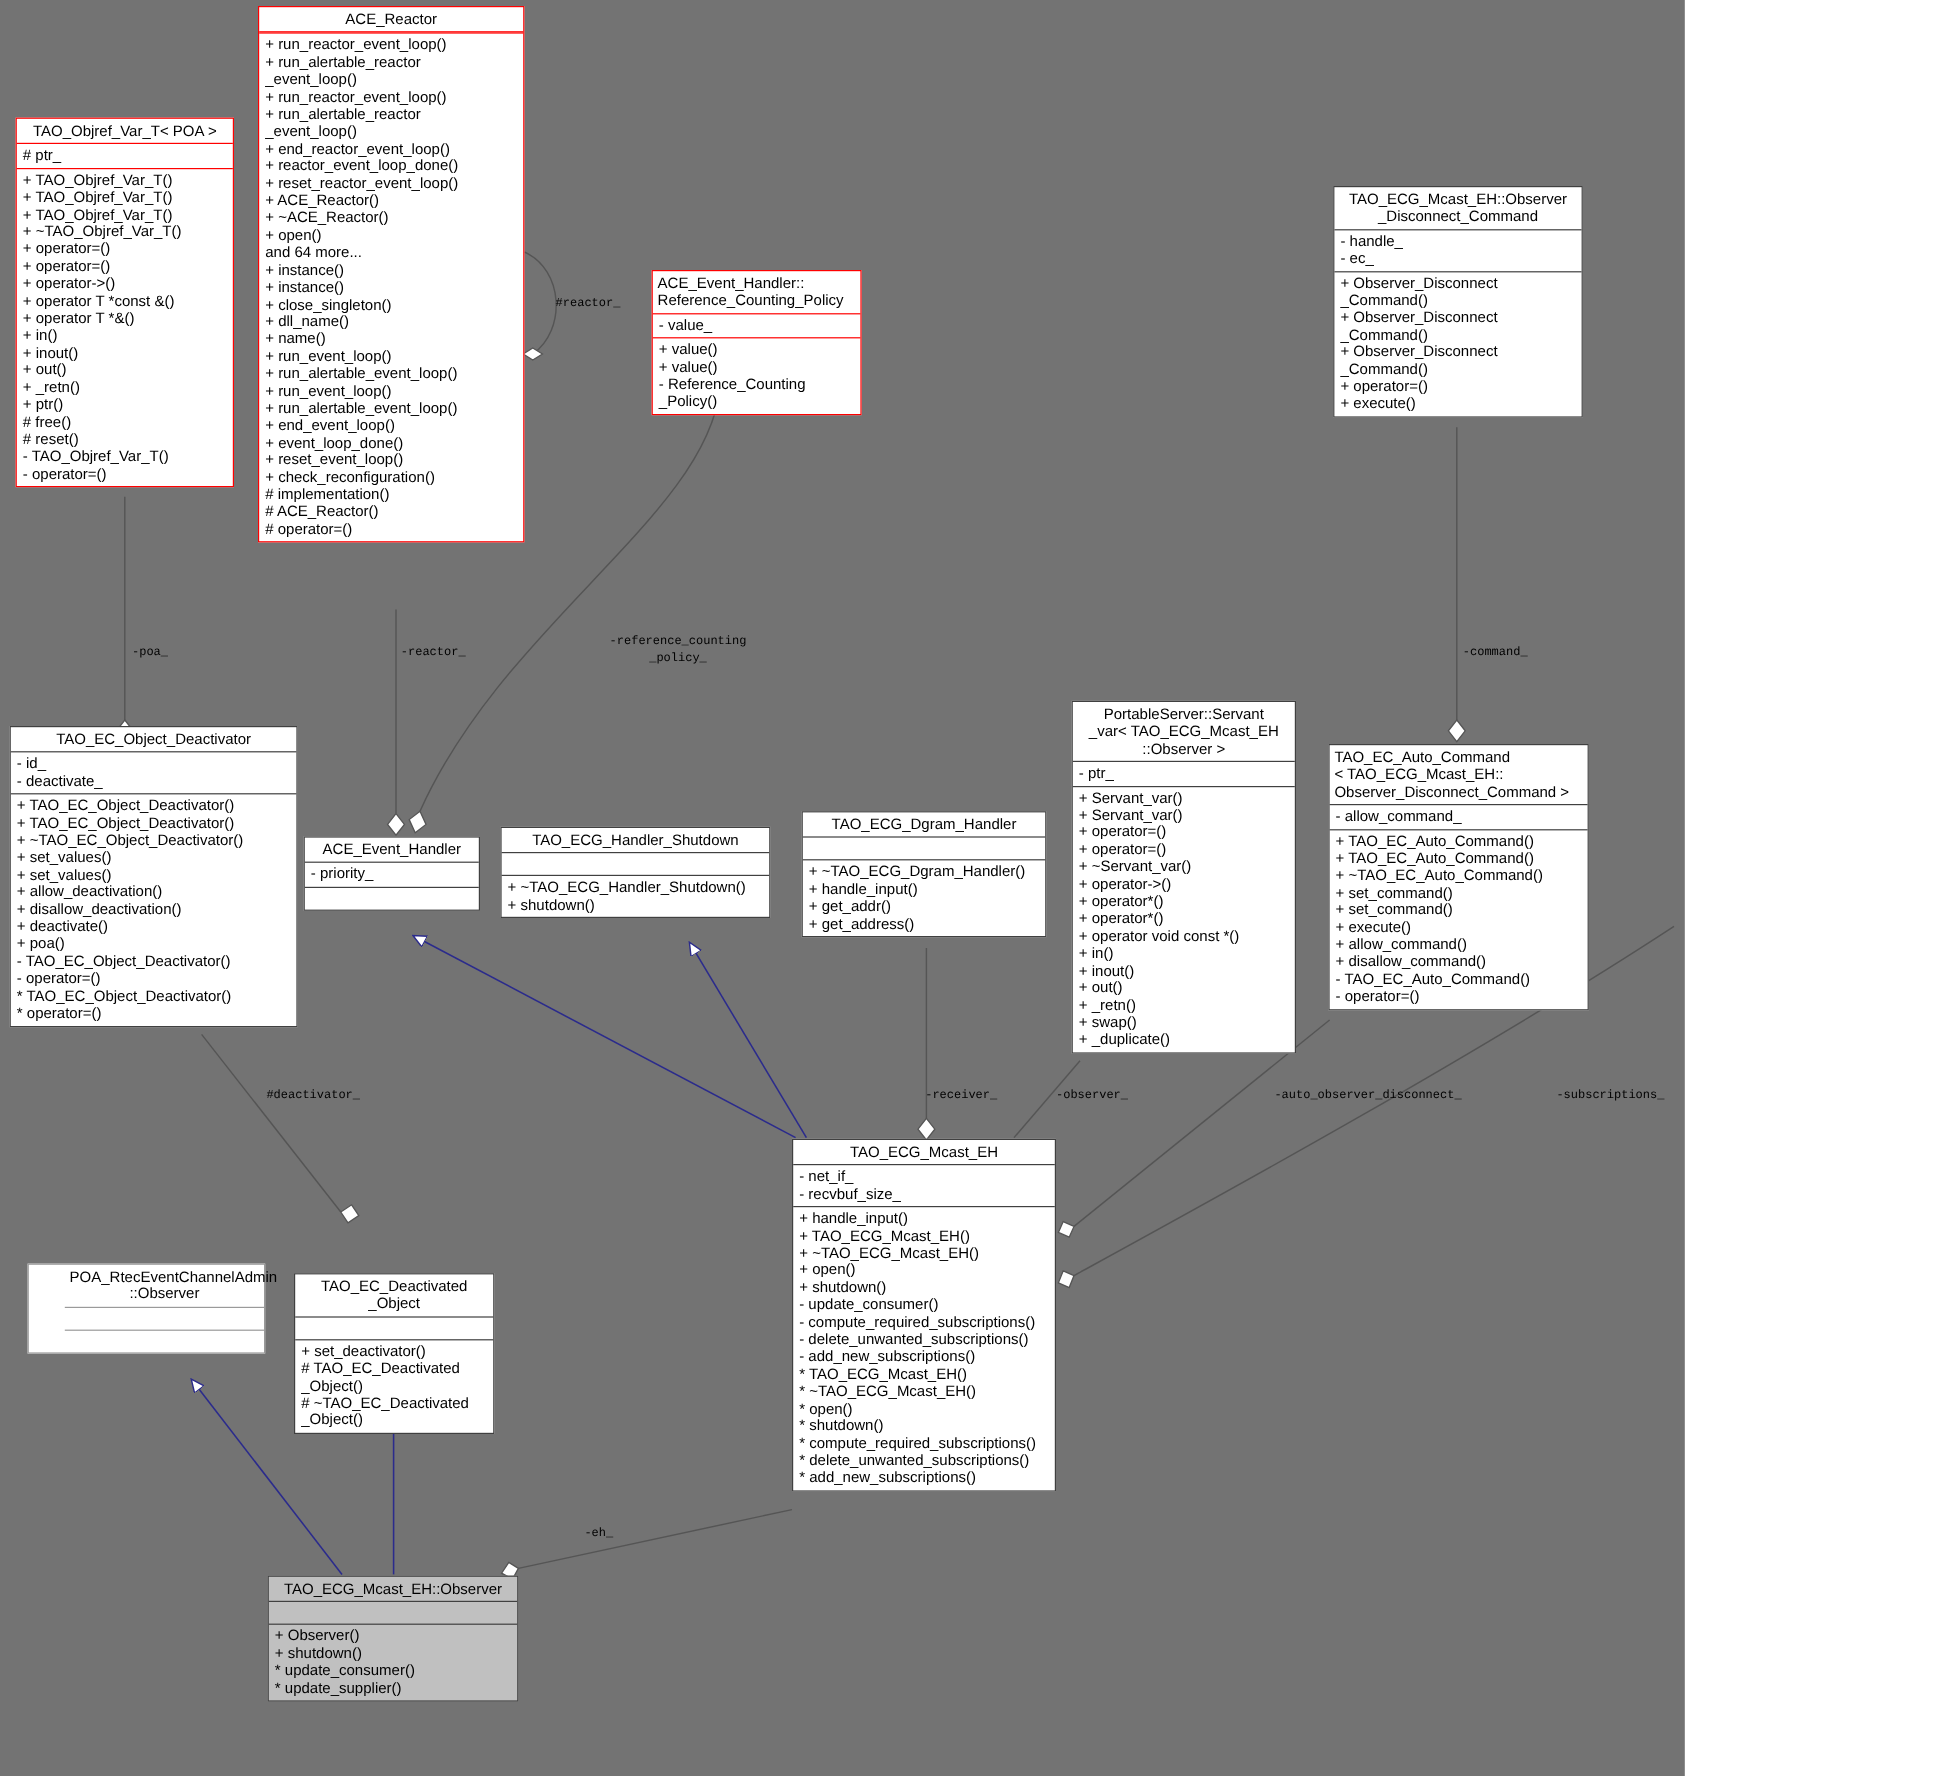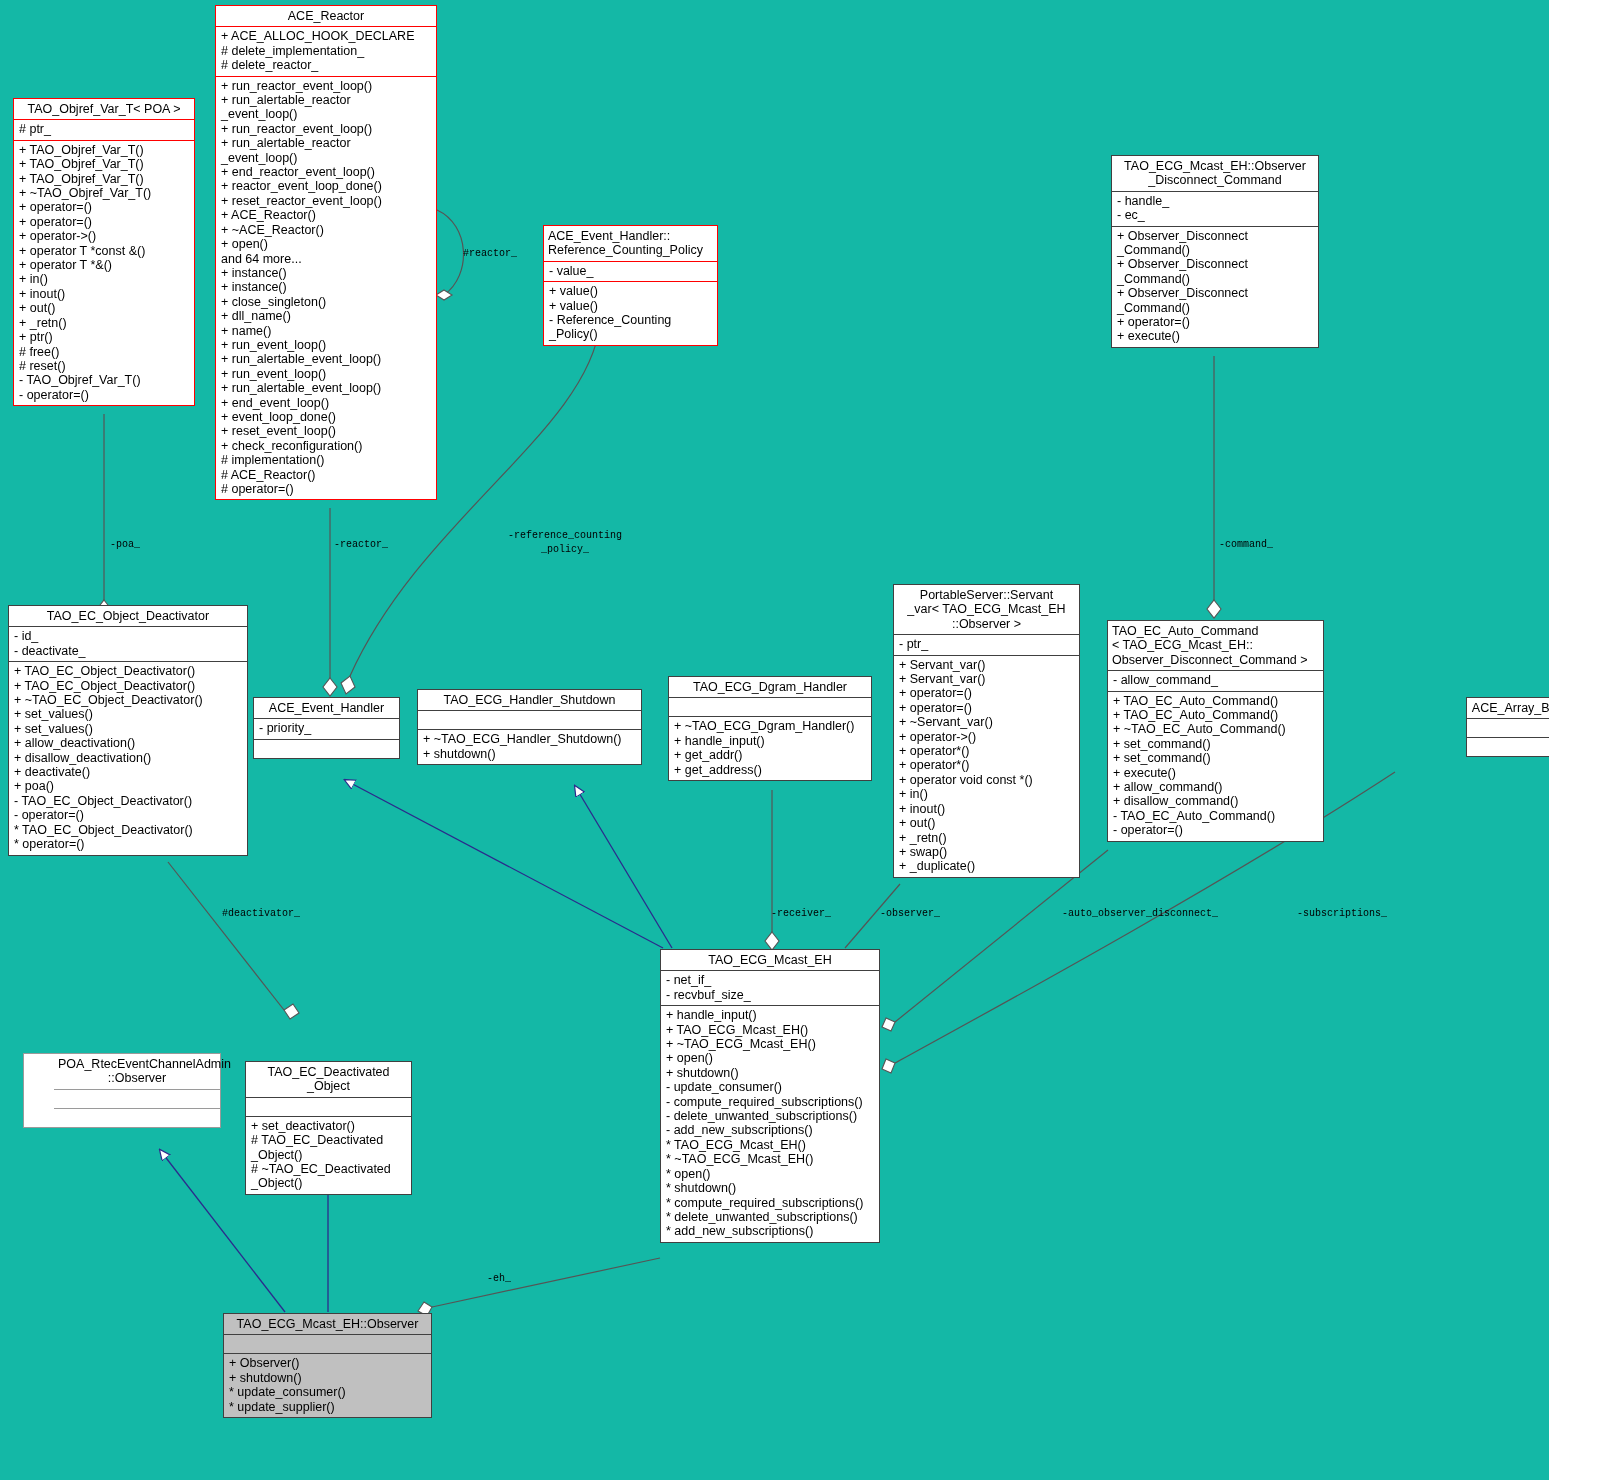--- a/index.html
+++ b/index.html
@@ -2,23 +2,23 @@
 <html><head>
 <meta charset="utf-8">
 <style>
   html, body {
     margin: 0;
     padding: 0;
     background: #ffffff;
   }
   #canvas {
     position: relative;
-    width: 1549px;
+    width: 1404px;
     height: 1480px;
-    background: #14b8a6;
+    background: #737373;
     font-family: "Liberation Sans", sans-serif;
     overflow: hidden;
   }
   svg.edges {
     position: absolute;
     left: 0;
     top: 0;
     width: 1615px;
     height: 1480px;
     pointer-events: none;
@@ -112,25 +112,20 @@
     <polygon points="432,1307 424,1302 418,1311 427,1316" fill="#ffffff" stroke="#555555" stroke-width="1.1"></polygon>
 
     <path d="M285,1312 L160,1150" fill="none" stroke="#2b2b8c" stroke-width="1.3" marker-end="url(#hollowTri)"></path>
 
     <path d="M328,1312 L328,1168" fill="none" stroke="#2b2b8c" stroke-width="1.3" marker-end="url(#hollowTri)"></path>
   </svg>
 
   <div class="uml red" style="left:215px; top:5px; width:222px;">
     <div class="title">ACE_Reactor</div>
     <div class="sep"></div>
-    <div class="sect">
-      <div class="row">+ ACE_ALLOC_HOOK_DECLARE</div>
-      <div class="row"># delete_implementation_</div>
-      <div class="row"># delete_reactor_</div>
-    </div>
     <div class="sep"></div>
     <div class="sect">
       <div class="row">+ run_reactor_event_loop()</div>
       <div class="row">+ run_alertable_reactor
 _event_loop()</div>
       <div class="row">+ run_reactor_event_loop()</div>
       <div class="row">+ run_alertable_reactor
 _event_loop()</div>
       <div class="row">+ end_reactor_event_loop()</div>
       <div class="row">+ reactor_event_loop_done()</div>

